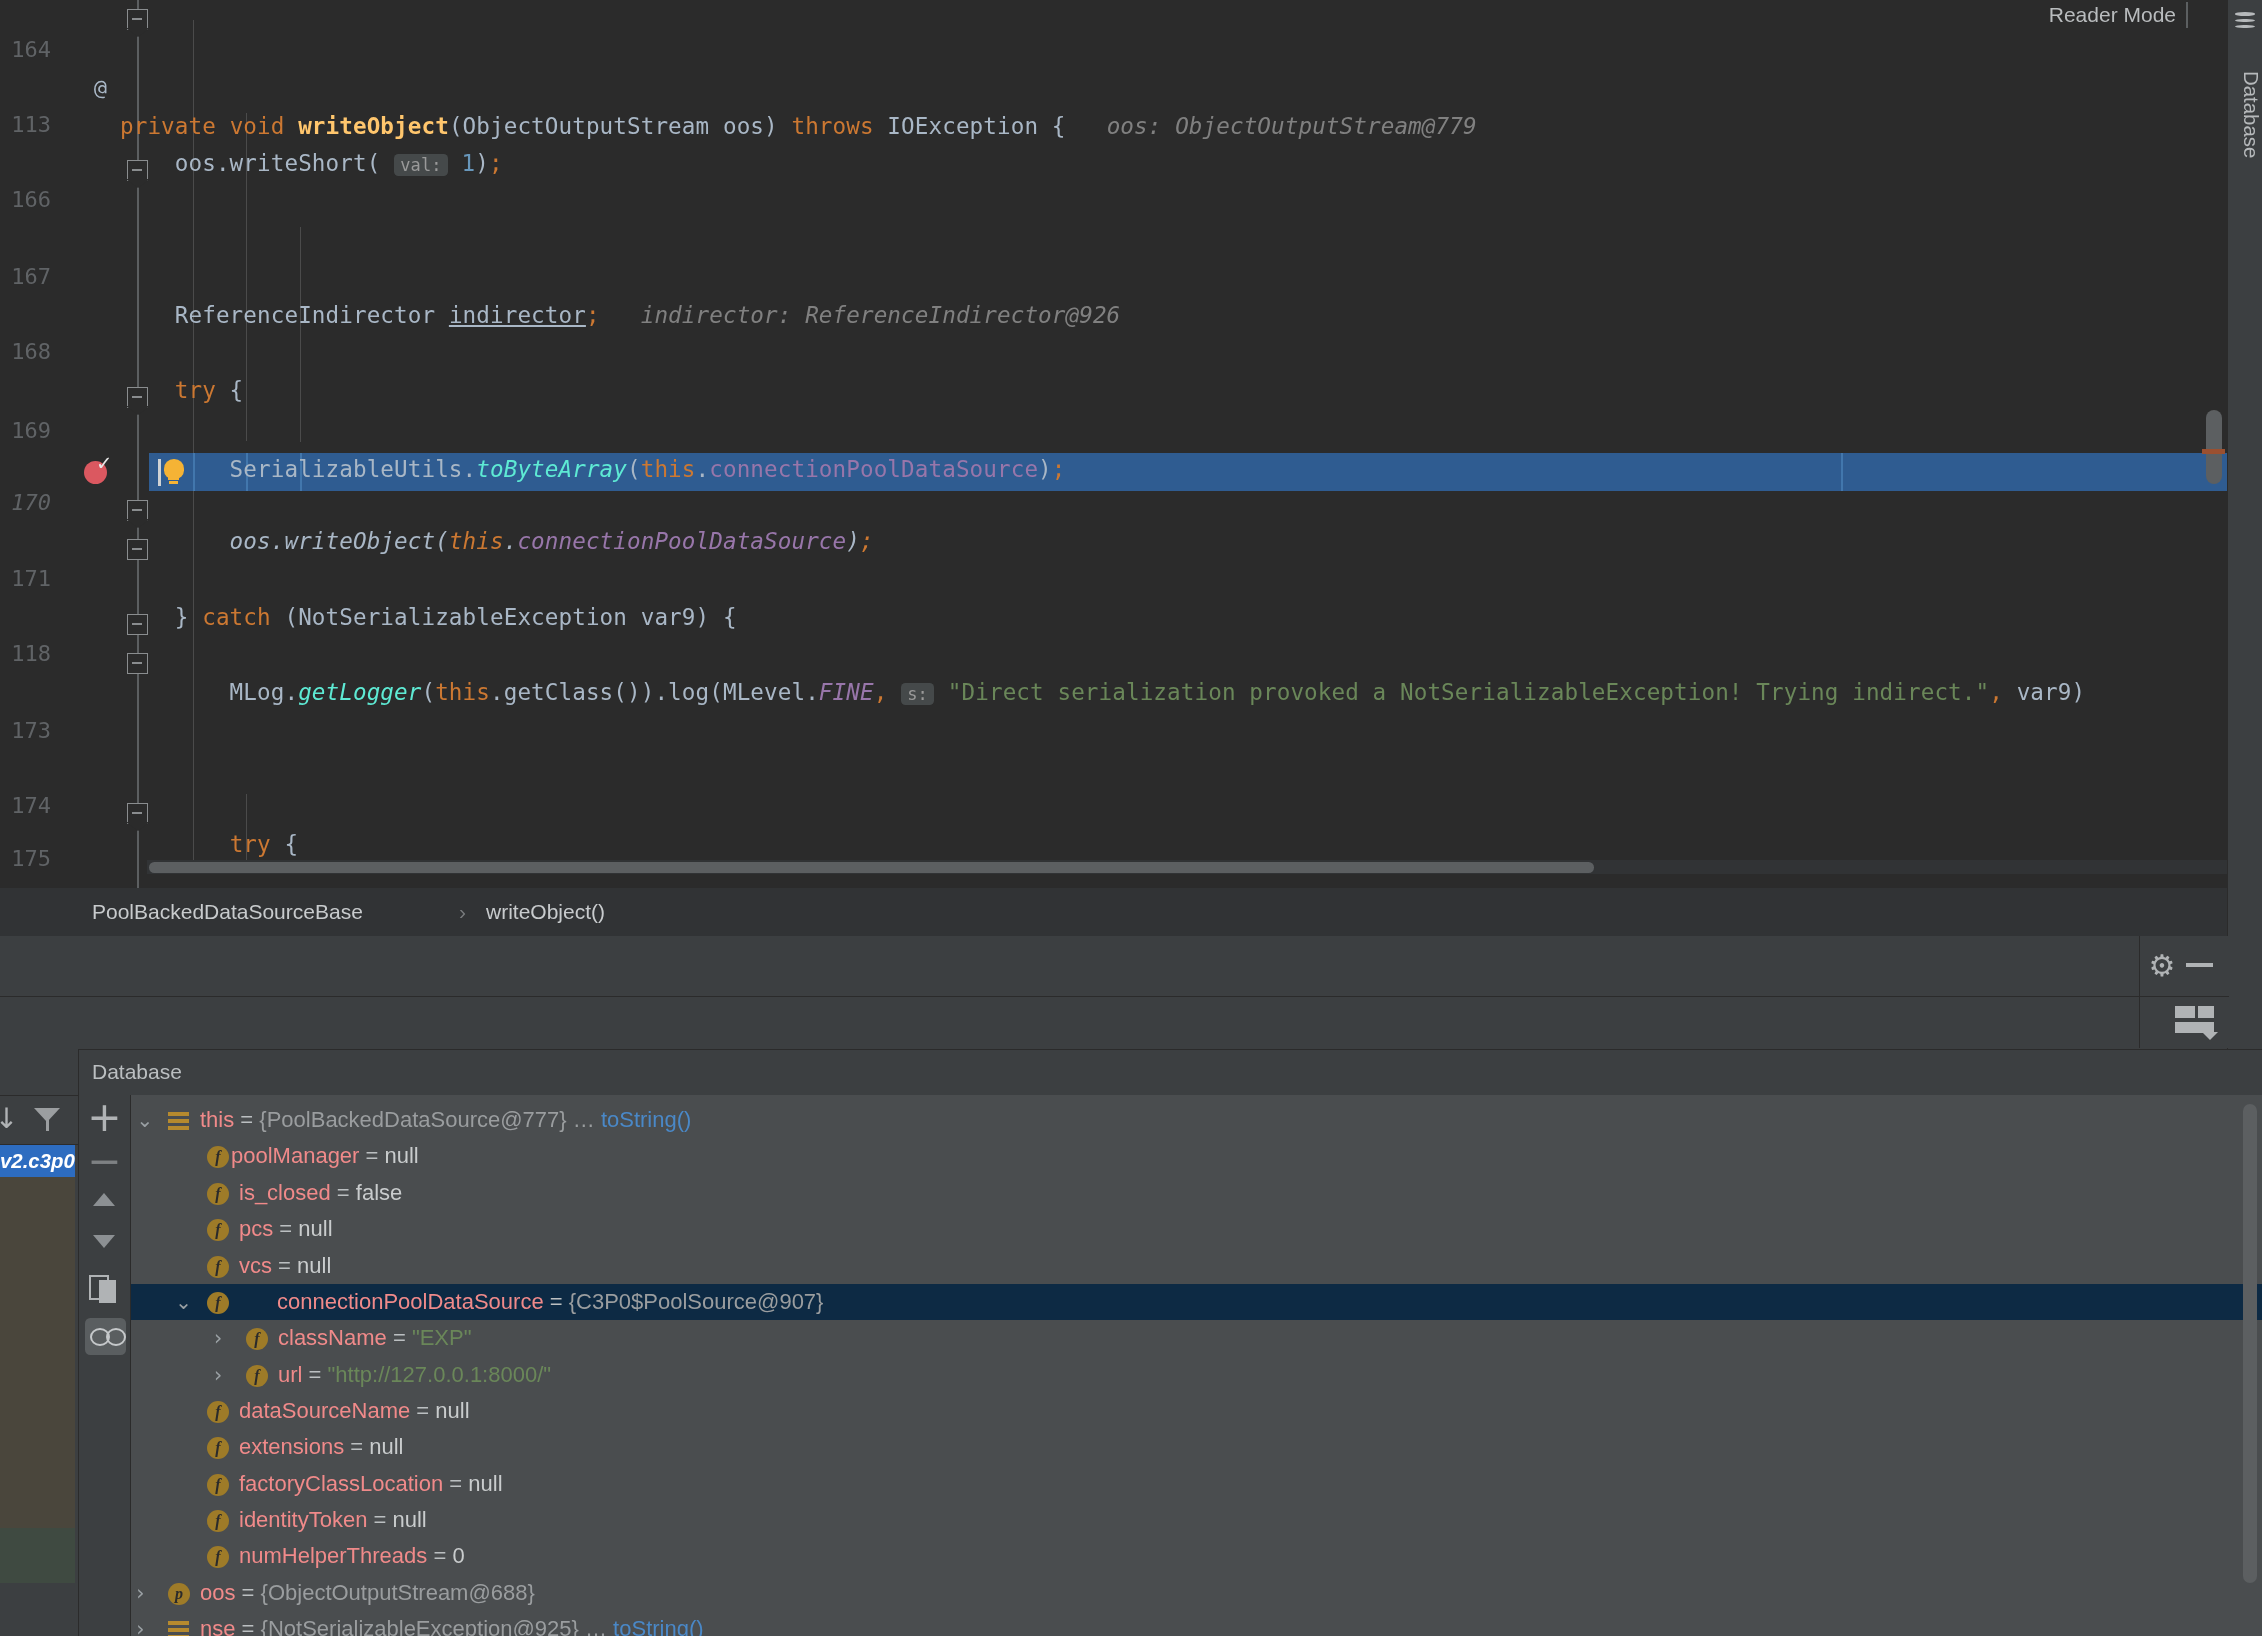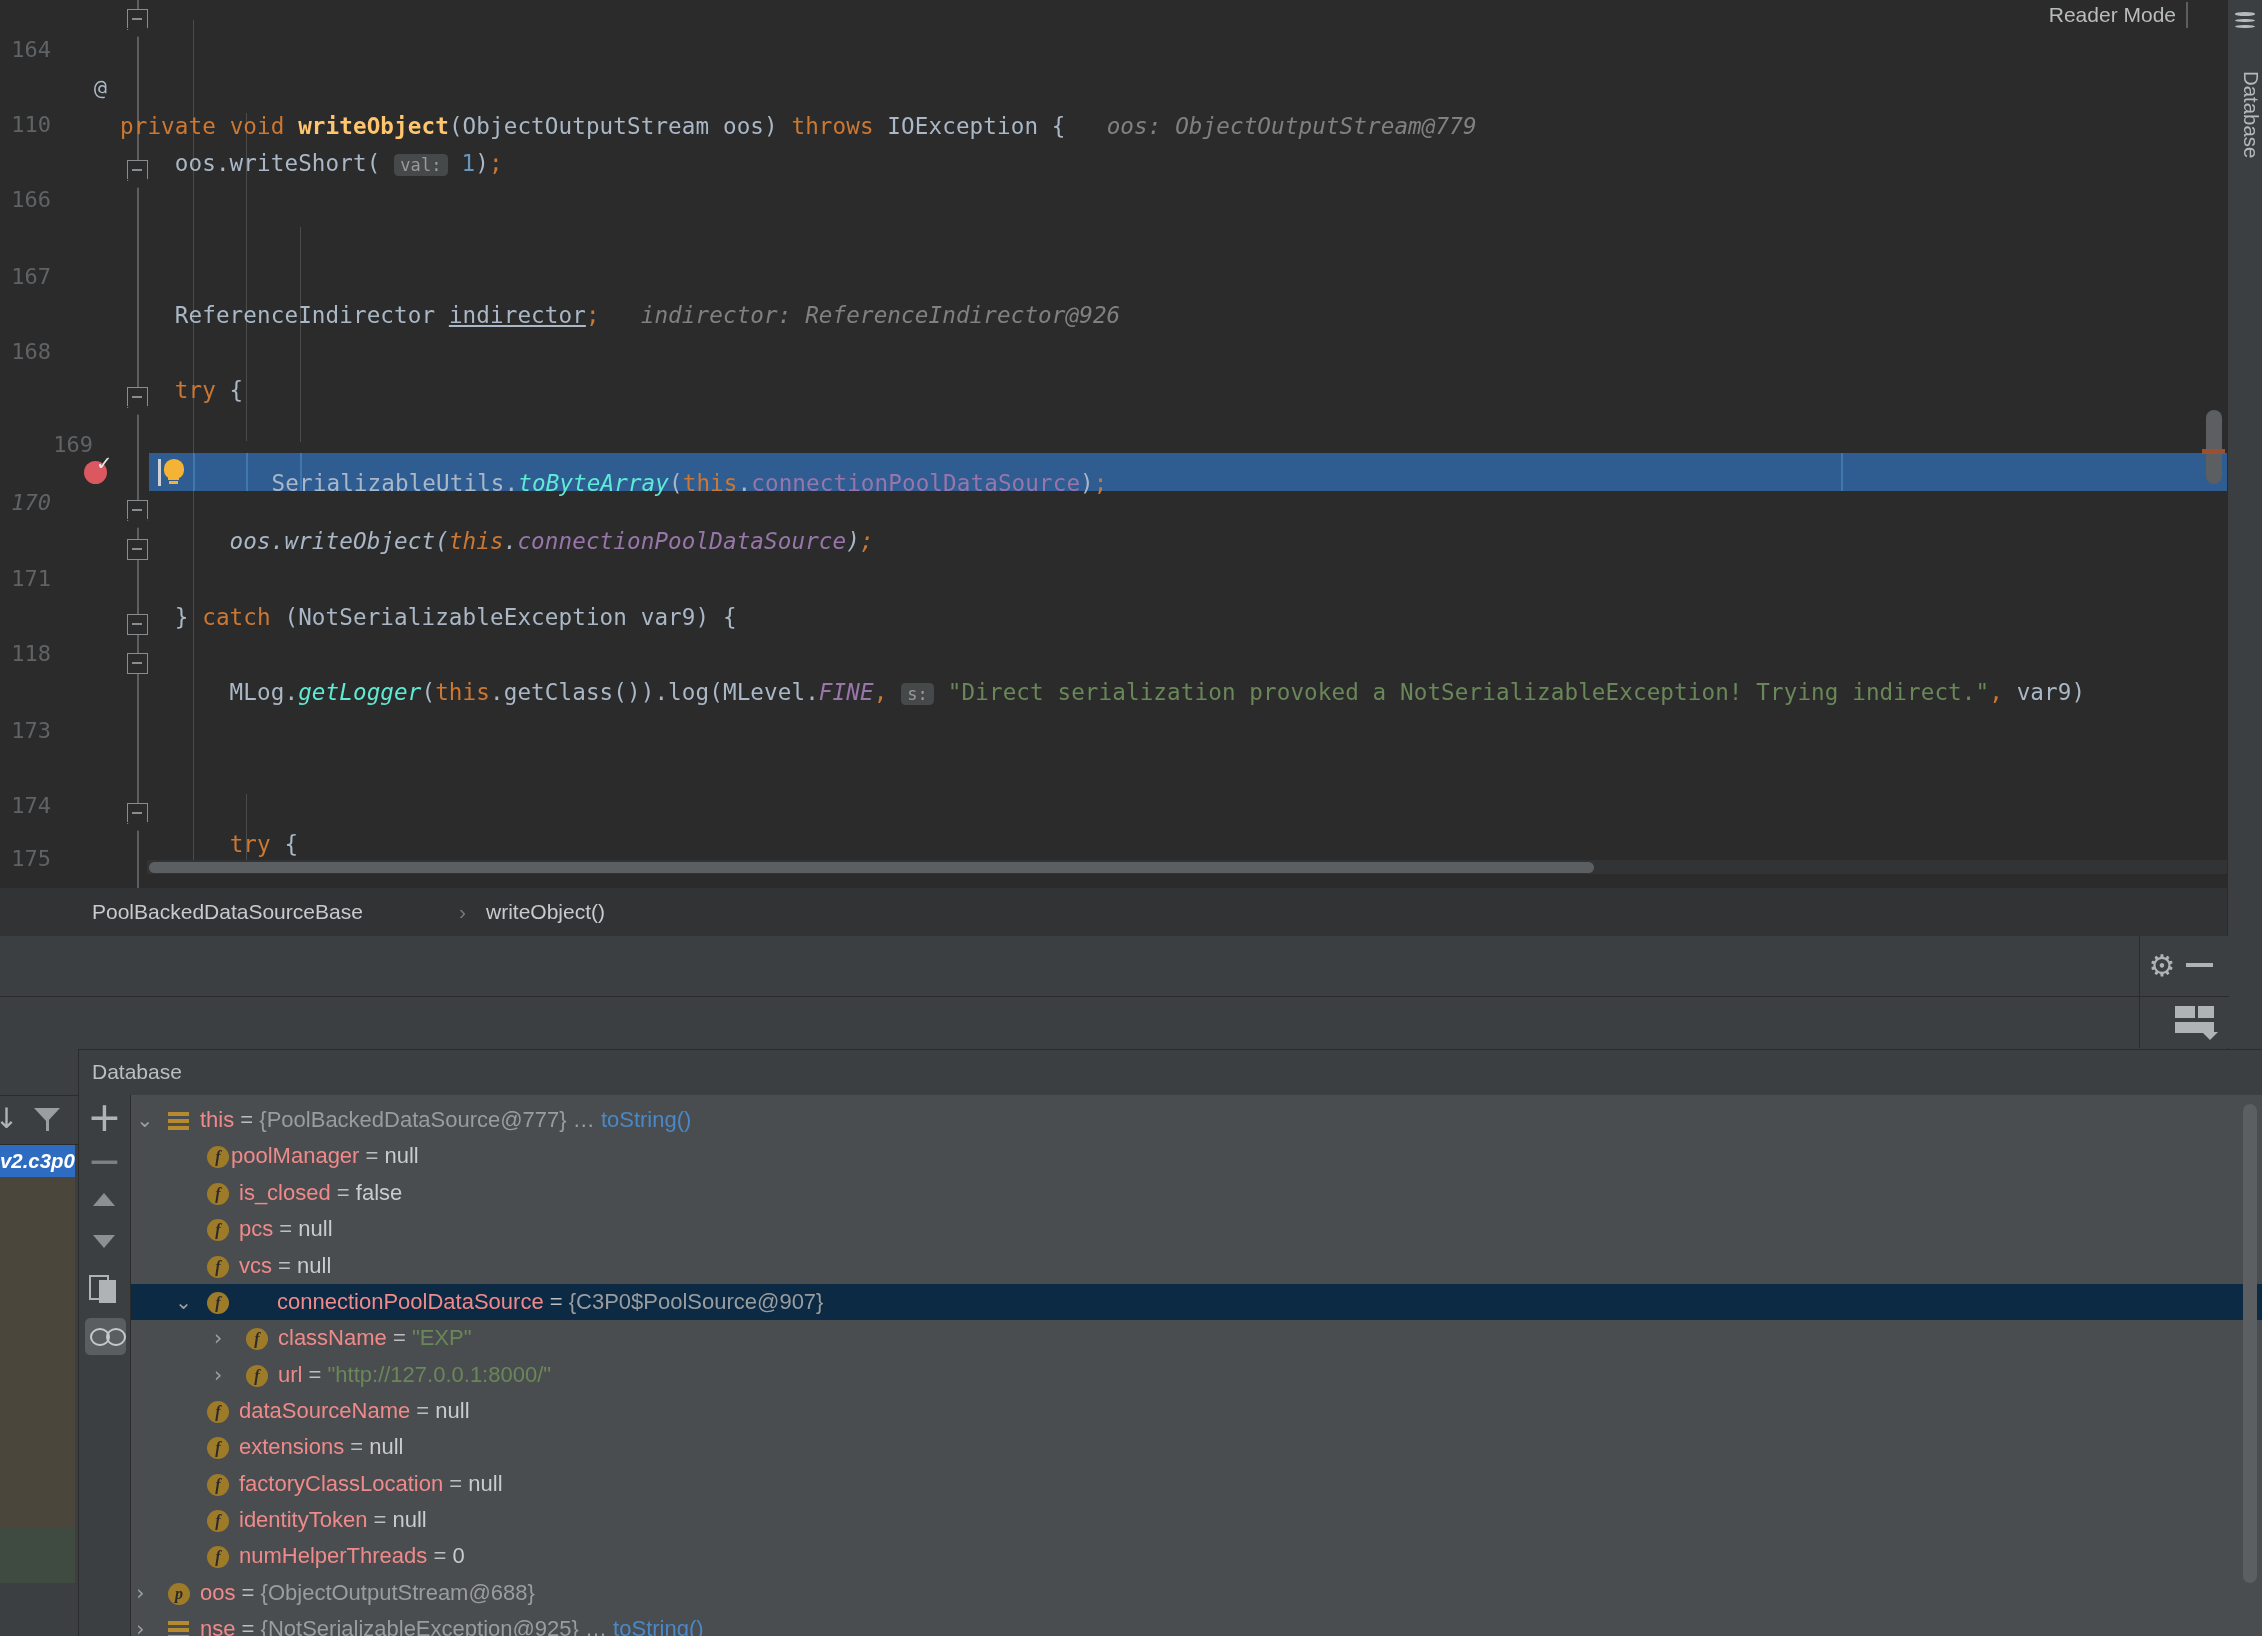--- a/index.html
+++ b/index.html
@@ -187,39 +187,39 @@
     <div class="bulb-b" style="top:477px;"></div>
     <div class="bulb-b2" style="top:481px;"></div>
 
     <div class="ed-row" style="top:-7px;">
       <span class="lineno">164</span>
       <span class="gut-at">@</span>
       <span class="code"><span class="kw">private</span> <span class="kw">void</span> <span class="fn">writeObject</span>(ObjectOutputStream oos) <span class="kw">throws</span> IOException {<span class="hint">   <span>oos: ObjectOutputStream@779</span></span></span>
     </div>
 
     <div class="ed-row" style="top:30px;">
-      <span class="lineno">110</span>
+      <span class="lineno">113</span>
       <span class="code">    oos.writeShort( <span class="pbadge">val:</span> <span class="num">1</span>)<span class="kw">;</span></span>
     </div>
 
     <div class="ed-row" style="top:67px;">
       <span class="lineno">166</span>
     </div>
 
     <div class="ed-row" style="top:106px;">
       <span class="lineno">167</span>
       <span class="code">    ReferenceIndirector <span class="ul">indirector</span><span class="kw">;</span><span class="hint">   <span>indirector: ReferenceIndirector@926</span></span></span>
     </div>
 
     <div class="ed-row" style="top:143px;">
       <span class="lineno">168</span>
       <span class="code">    <span class="kw">try</span> {</span>
     </div>
 
-    <div class="ed-row" style="top:198px;margin-left:42px;">
+    <div class="ed-row" style="top:184px;">
       <span class="lineno">169</span>
       <span class="code">        SerializableUtils.<span class="stat">toByteArray</span>(<span class="kw">this</span>.<span class="fld">connectionPoolDataSource</span>)<span class="kw">;</span></span>
     </div>
 
     <div class="ed-row" style="top:218px;font-style:italic;">
       <span class="lineno">170</span>
       <span class="code">        oos.writeObject(<span class="kw">this</span>.<span class="fld">connectionPoolDataSource</span>)<span class="kw">;</span></span>
     </div>
 
     <div class="ed-row" style="top:256px;">

